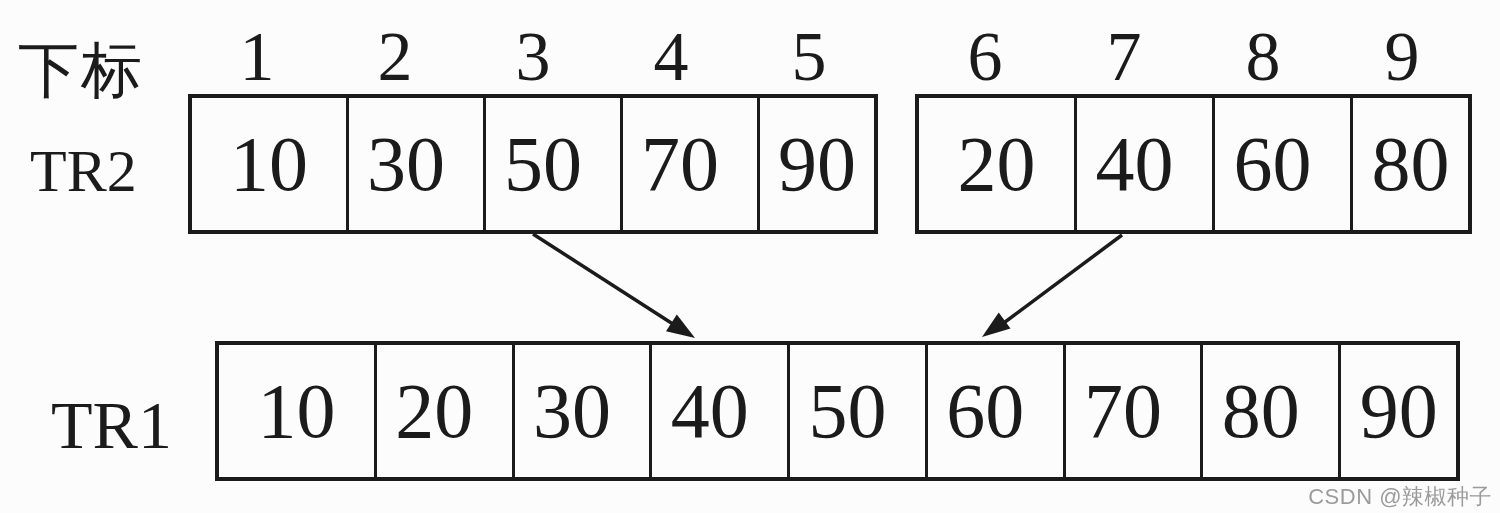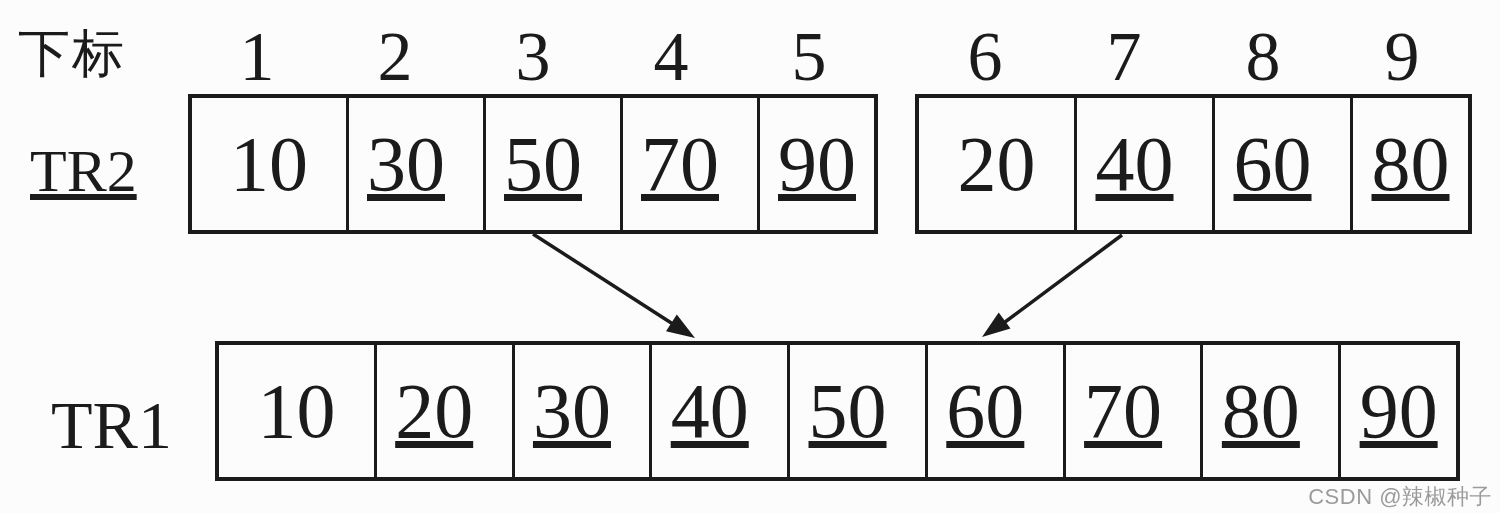--- a/index.html
+++ b/index.html
@@ -15,22 +15,22 @@
     background:var(--background);
     overflow:hidden;
     font-family:"Liberation Serif","DejaVu Serif",serif;
     color:var(--ink);
   }
   .lbl{
     position:absolute;
     line-height:1;
     white-space:nowrap;
   }
-  .lbl-index{left:18px;top:28px;font-size:52px;letter-spacing:2px;}
-  .lbl-tr2{left:30px;top:141px;font-size:60px;text-decoration:underline;}
+  .lbl-index{left:18px;top:40px;font-size:61px;letter-spacing:2px;}
+  .lbl-tr2{left:30px;top:141px;font-size:60px;}
   .lbl-tr1{left:51px;top:391px;font-size:68px;}
   .idx{
     position:absolute;
     top:22px;
     font-size:70px;
     line-height:1;
     transform:translateX(-50%);
   }
   .array{
     position:absolute;
@@ -43,21 +43,21 @@
   .arr-tr1     {left:215px;top:341px;width:1245px;height:140px;}
   .cell{
     flex:1 1 0;
     display:flex;
     align-items:center;
     justify-content:center;
     font-size:78px;
     line-height:1;
     margin-left:20px;
   }
-  .cell + .cell{border-left:3px solid var(--ink);text-decoration:underline;}
+  .cell + .cell{border-left:3px solid var(--ink);}
   .arrows{
     position:absolute;
     left:0;top:0;
     pointer-events:none;
   }
   .arrows line{stroke:var(--ink);stroke-width:3.5;}
   .arrows polygon{fill:var(--ink);}
   .watermark{
     position:absolute;
     right:8px;top:482px;

